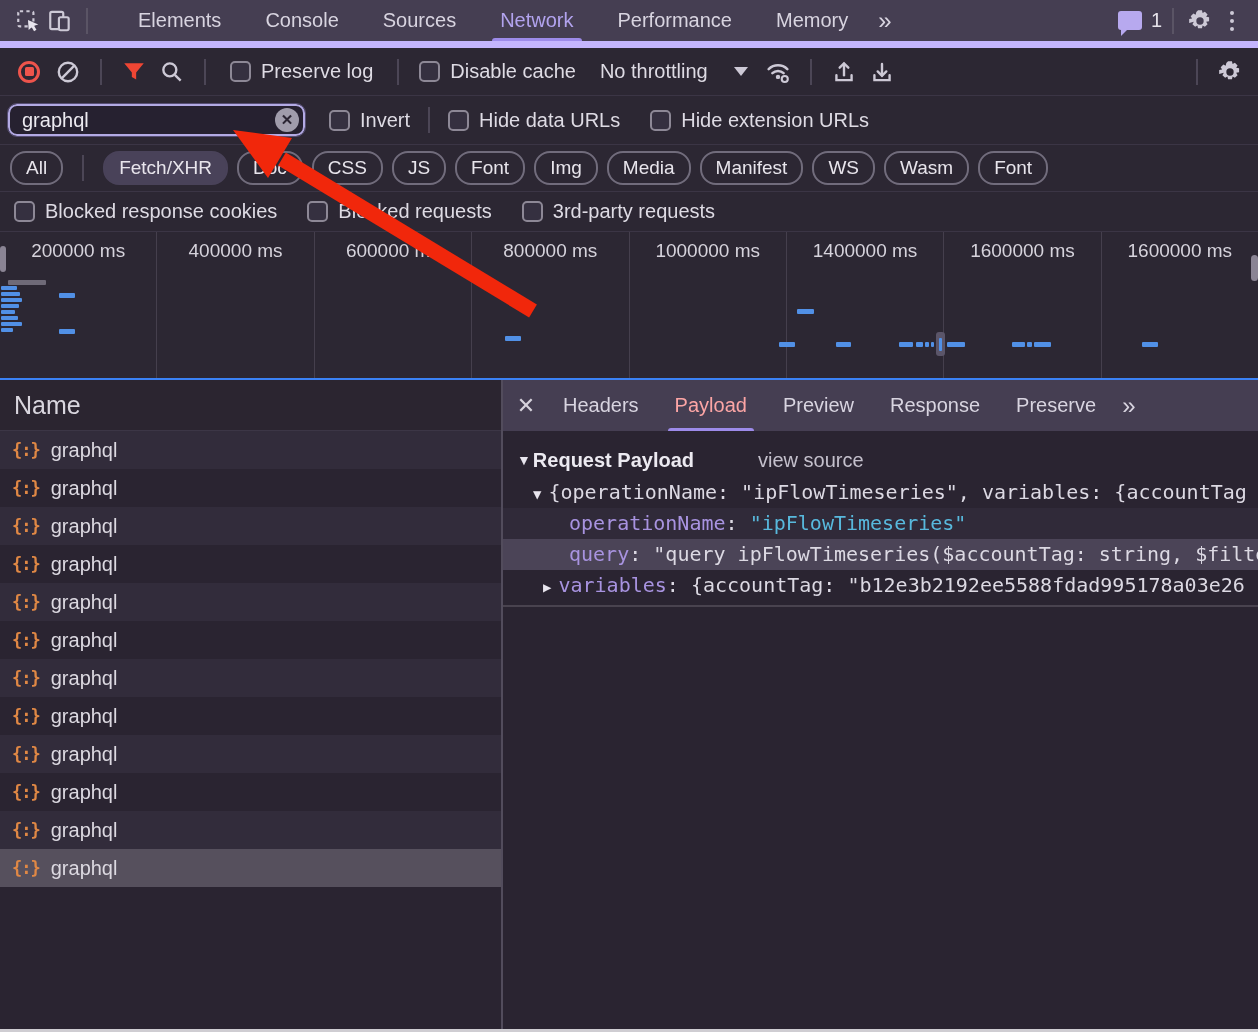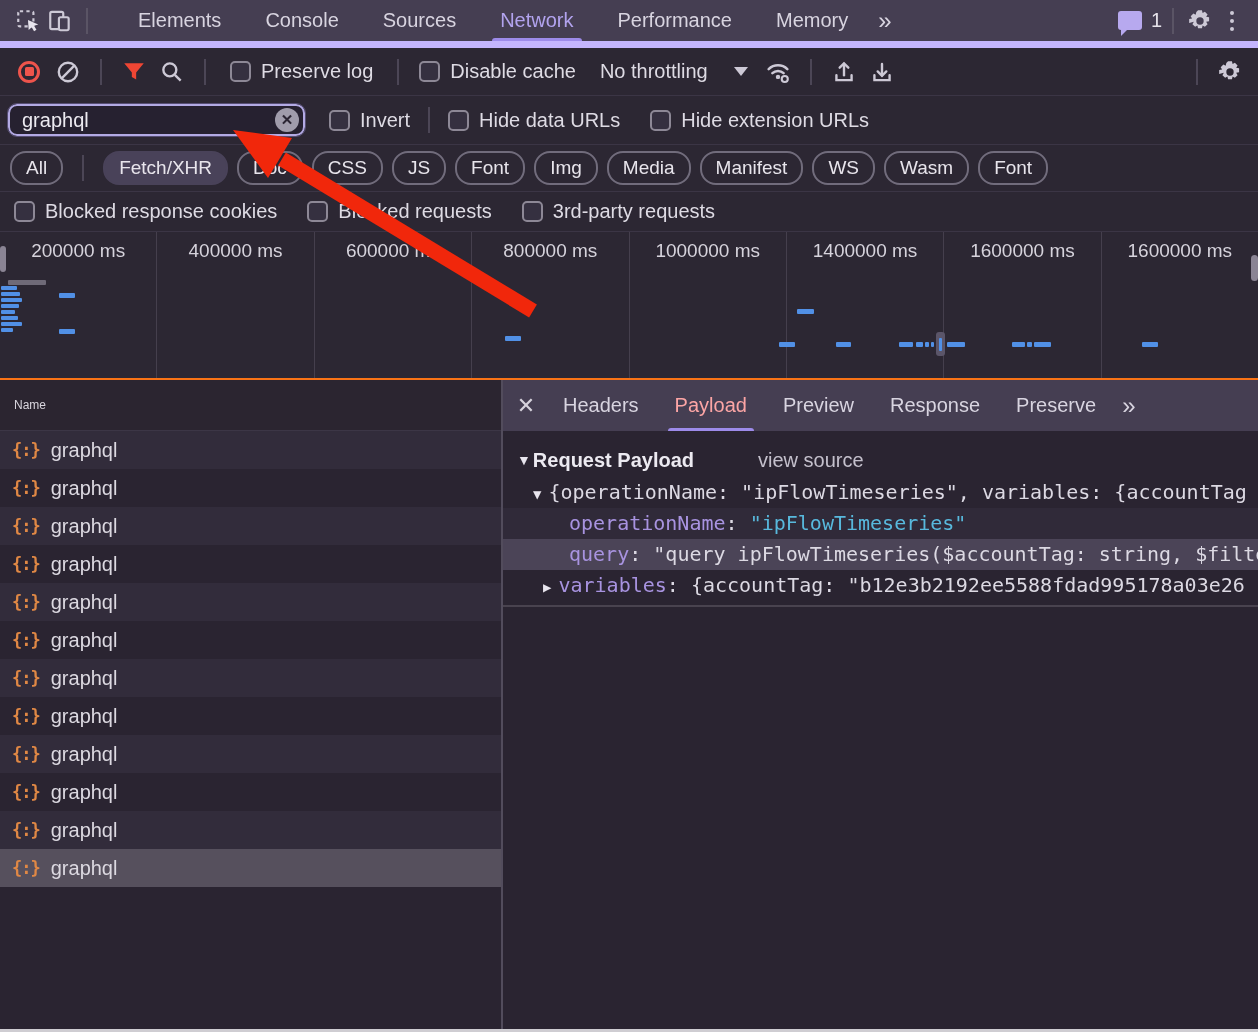--- a/index.html
+++ b/index.html
@@ -59,33 +59,33 @@
 
   
   .chiprow { height:47px; background:#2c2733; border-bottom:1px solid #3b3545; display:flex; align-items:center; padding:0 10px; gap:9px; flex:0 0 auto; }
   .chip { height:34px; display:flex; align-items:center; padding:0 14px; border:2px solid #716c7c; border-radius:16px; font-size:19px; font-weight:500; color:#e8e5ec; white-space:nowrap; cursor:pointer; }
   .chip.sel { background:#494259; border-color:#494259; }
 
   
   .blockedrow { height:40px; background:#2c2733; border-bottom:1px solid #3b3545; display:flex; align-items:center; padding:0 14px; gap:30px; flex:0 0 auto; }
 
   
-  .timeline { position:relative; height:148px; background:#2c2733; border-bottom:2px solid #f97316; display:flex; flex:0 0 auto; overflow:hidden; }
+  .timeline { position:relative; height:148px; background:#2c2733; border-bottom:2px solid #3b82f6; display:flex; flex:0 0 auto; overflow:hidden; }
   .tcol { flex:1; border-left:1px solid #453f4d; padding-top:8px; text-align:center; font-size:19px; color:#d6d3dc; overflow:hidden; white-space:nowrap; }
   .tcol:first-child { border-left:none; }
   .barlayer { position:absolute; inset:0; }
   .bar { position:absolute; background:#5190e6; border-radius:1px; }
   .bar.gray { background:#6f6a78; }
   .bar.thumb { background:#5b5569; border-radius:3px; }
   .bar.nub { background:#8a8494; border-radius:4px; }
 
   
   .main { flex:1; display:flex; min-height:0; background:#2a2431; }
   .left { width:501px; flex:0 0 auto; display:flex; flex-direction:column; background:#2a2431; }
-  .lheader { height:51px; background:#2b2530; border-bottom:1px solid #3c3646; display:flex; align-items:center; padding:0 14px; font-size:12px; color:#d9d6de; flex:0 0 auto; }
+  .lheader { height:51px; background:#2b2530; border-bottom:1px solid #3c3646; display:flex; align-items:center; padding:0 14px; font-size:25px; color:#d9d6de; flex:0 0 auto; }
   .rows { flex:1; overflow:hidden; }
   .rrow { height:38px; display:flex; align-items:center; gap:11px; padding:0 12px; font-size:20px; color:#dcd9e1; cursor:pointer; }
   .rrow.odd { background:#322c3b; }
   .rrow.sel { background:#56505d; }
   .ricon { font-family:"DejaVu Sans Mono",monospace; font-size:17px; font-weight:bold; color:#e08845; letter-spacing:-1px; }
 
   
   .right { flex:1; border-left:2px solid #524c5c; display:flex; flex-direction:column; overflow:hidden; background:#2a2431; }
   .rtabs { height:51px; background:#453e52; display:flex; align-items:center; padding:0 4px; flex:0 0 auto; }
   .closex { width:38px; height:100%; display:flex; align-items:center; justify-content:center; font-size:22px; color:#d6d2dc; cursor:pointer; }

